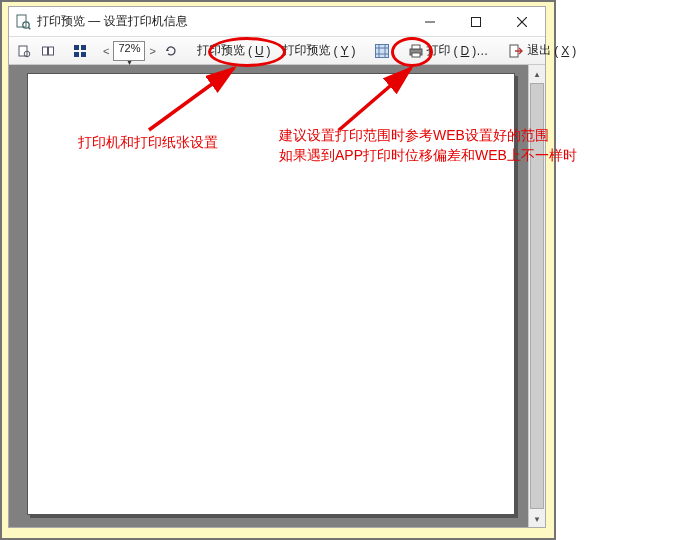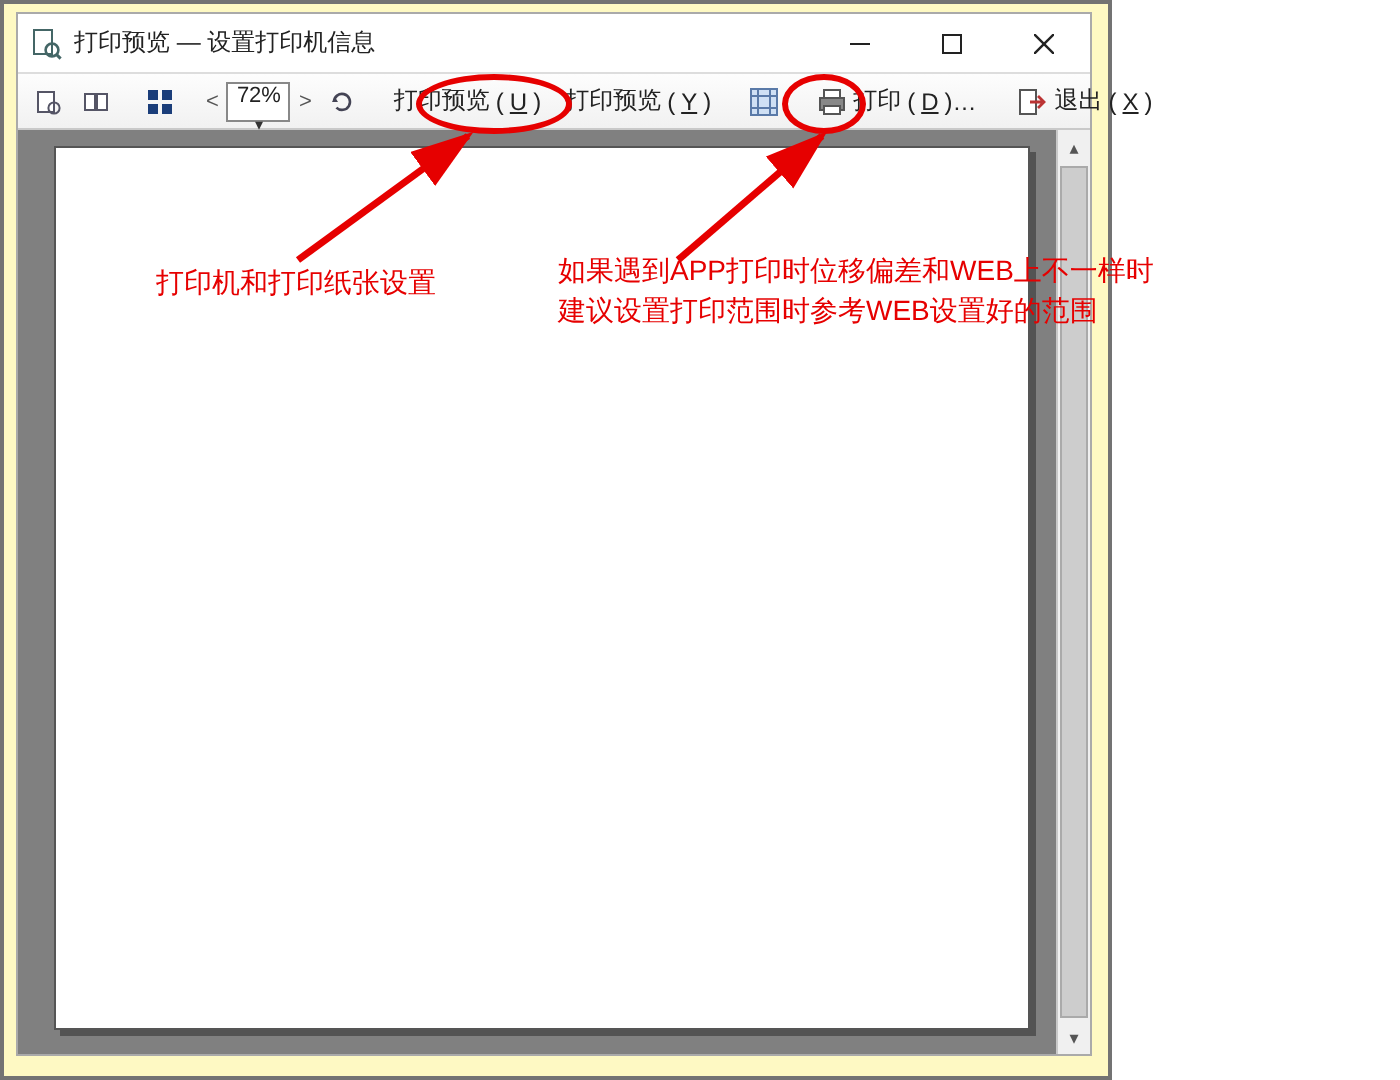--- a/index.html
+++ b/index.html
@@ -209,19 +209,19 @@
             <marker id="ahR" markerWidth="10" markerHeight="10" refX="8" refY="3" orient="auto">
               <path d="M0,0 L9,3 L0,6 Z" fill="#e60000"></path>
             </marker>
           </defs>
         <line x1="10" y1="68" x2="82" y2="6" stroke="#e60000" stroke-width="3.5" marker-end="url(#ahR)"></line>
       </svg>
 
       <div class="anno-text" style="position:absolute; left:69px; top:126px;font-family:Liberation Mono, monospace;">打印机和打印纸张设置</div>
 
       <div style="position:absolute; left:270px; top:118px;">
+        <div class="anno-text">建议设置打印范围时参考WEB设置好的范围</div>
         <div class="anno-text">如果遇到APP打印时位移偏差和WEB上不一样时</div>
-        <div class="anno-text">建议设置打印范围时参考WEB设置好的范围</div>
       </div>
     </div>
 
   </div>
 </div>
 
 </body></html>

